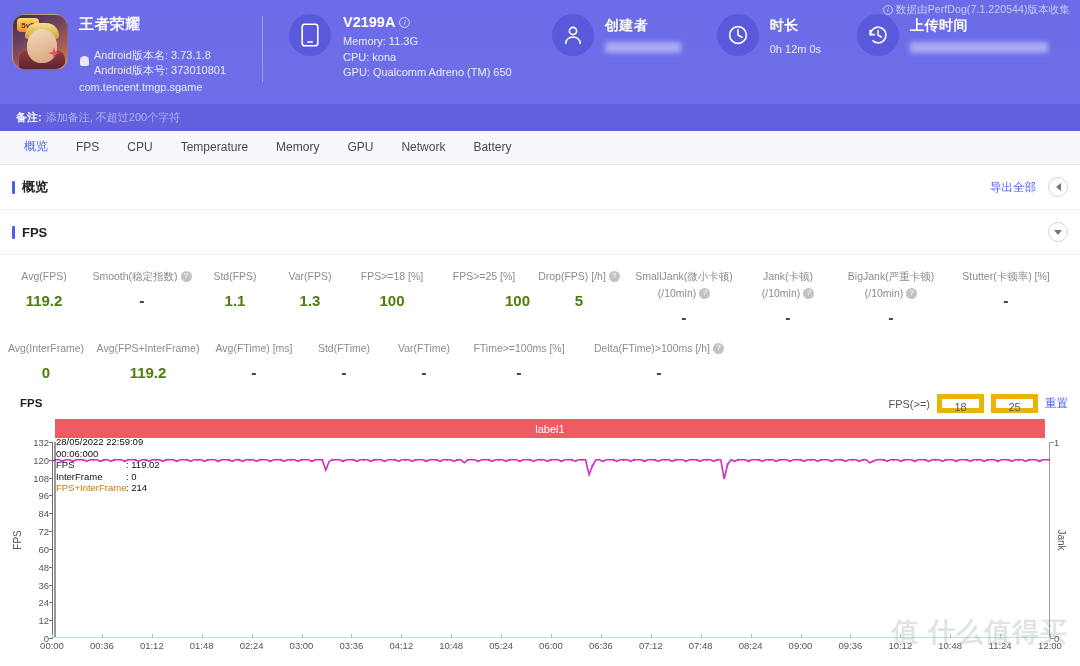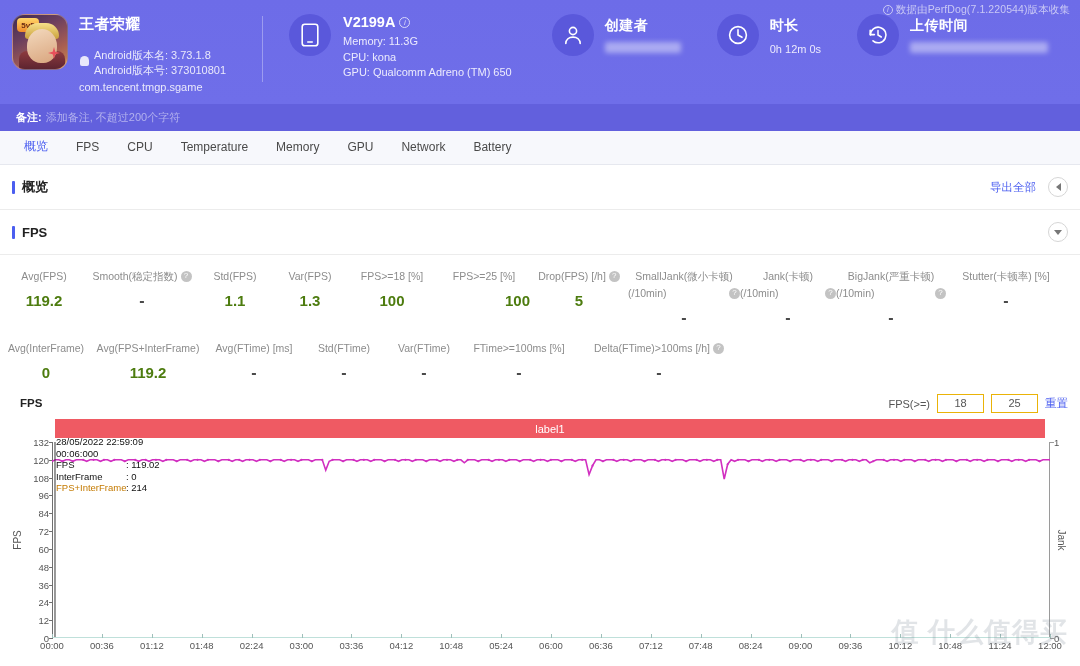--- a/index.html
+++ b/index.html
@@ -135,35 +135,35 @@
   .chev-down { width:0;height:0;border-left:4px solid transparent;border-right:4px solid transparent;border-top:5px solid #777; }
 
   
   .metrics { padding:14px 0 6px 0; }
   .mrow { display:flex; }
   .mcell { text-align:center; }
   .mlabel {
     font-size:10.5px;color:#8c8c8c;line-height:14px;
     display:flex;align-items:center;justify-content:center;gap:3px;flex-wrap:wrap;
   }
-  .mlabel .sub { width:100%;display:flex;align-items:center;justify-content:space-between;gap:3px; }
+  .mlabel .sub { width:100%;display:flex;align-items:center;justify-content:center;gap:3px; }
   .qmark {
     width:11px;height:11px;border-radius:50%;background:#c3c3c3;color:#fff;
     font-size:8px;display:inline-flex;align-items:center;justify-content:center;flex:0 0 11px;
   }
   .mval { font-size:15px;font-weight:bold;color:#4d7c0f;margin-top:7px;line-height:22px; }
   .mval.dash { font-size:16px;color:#4a4a4a;font-weight:bold; }
 
   
   .chart-wrap { position:relative;padding:0 0 0 0; }
   .chart-top { position:relative;height:30px; }
   .chart-fpslabel { position:absolute;left:20px;top:7px;font-size:11.5px;font-weight:bold;color:#222; }
   .chart-ctrl { position:absolute;right:12px;top:4px;display:flex;align-items:center;gap:7px;font-size:11px;color:#555; }
   .num-inp {
-    width:47px;height:19px;border:1px solid #eab308;background:#fff;
+    width:47px;height:19px;border:5px solid #eab308;background:#fff;
     text-align:center;font-size:11px;color:#555;line-height:17px;
   }
   .label-band {
     position:absolute;left:55px;right:35px;top:29px;height:19px;background:#ef5a63;
     color:#fff;font-size:11px;display:flex;align-items:center;justify-content:center;
   }
   .plot { position:relative;height:196px;margin-top:22px; }
 
   .tooltip {
     position:absolute;left:56px;top:-6px;font-size:9.5px;color:#111;line-height:11.5px;

